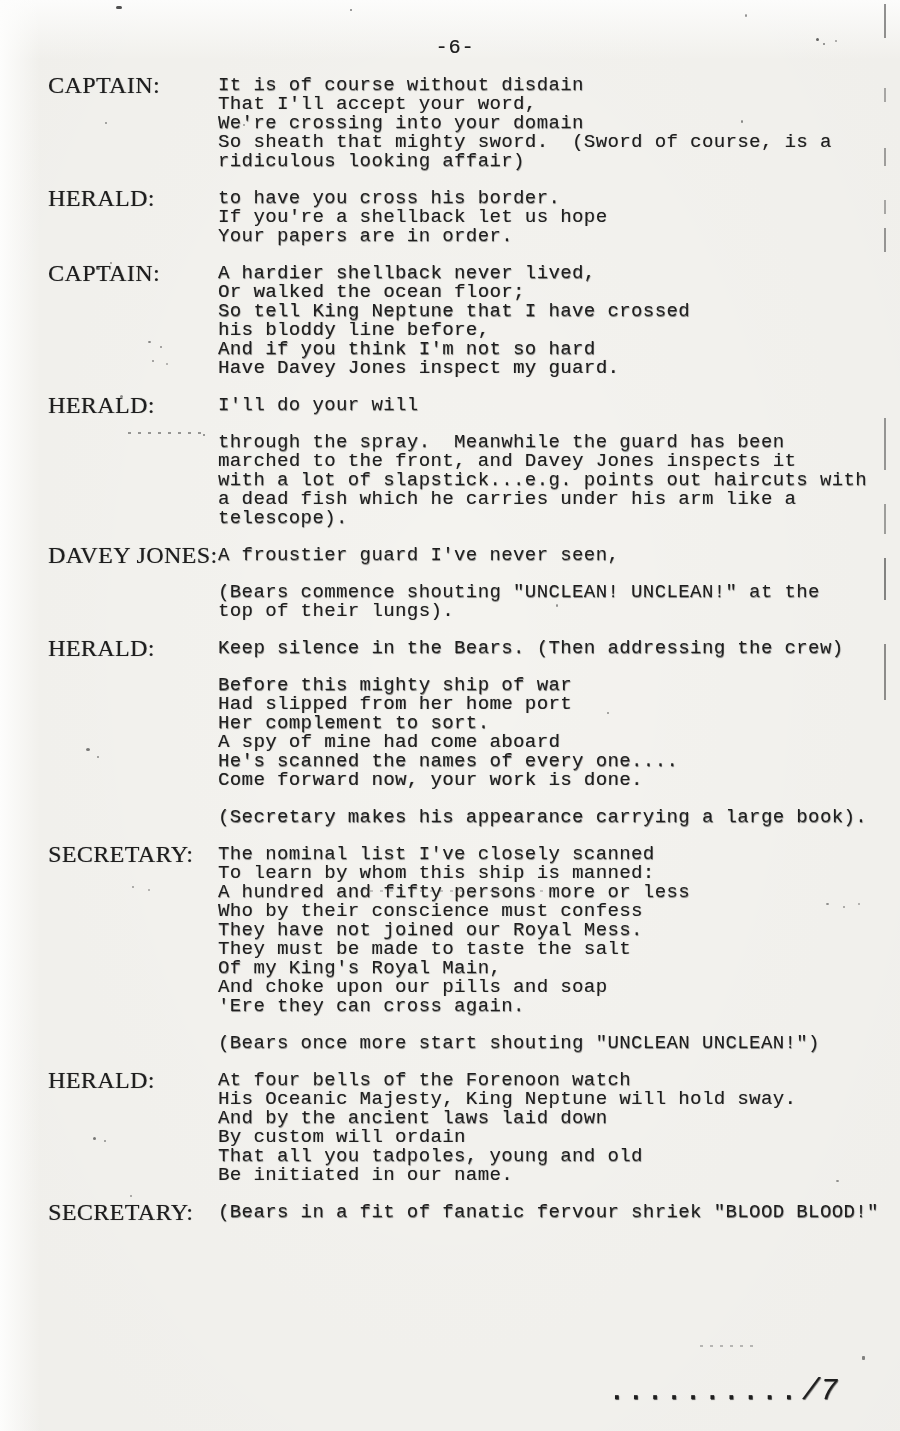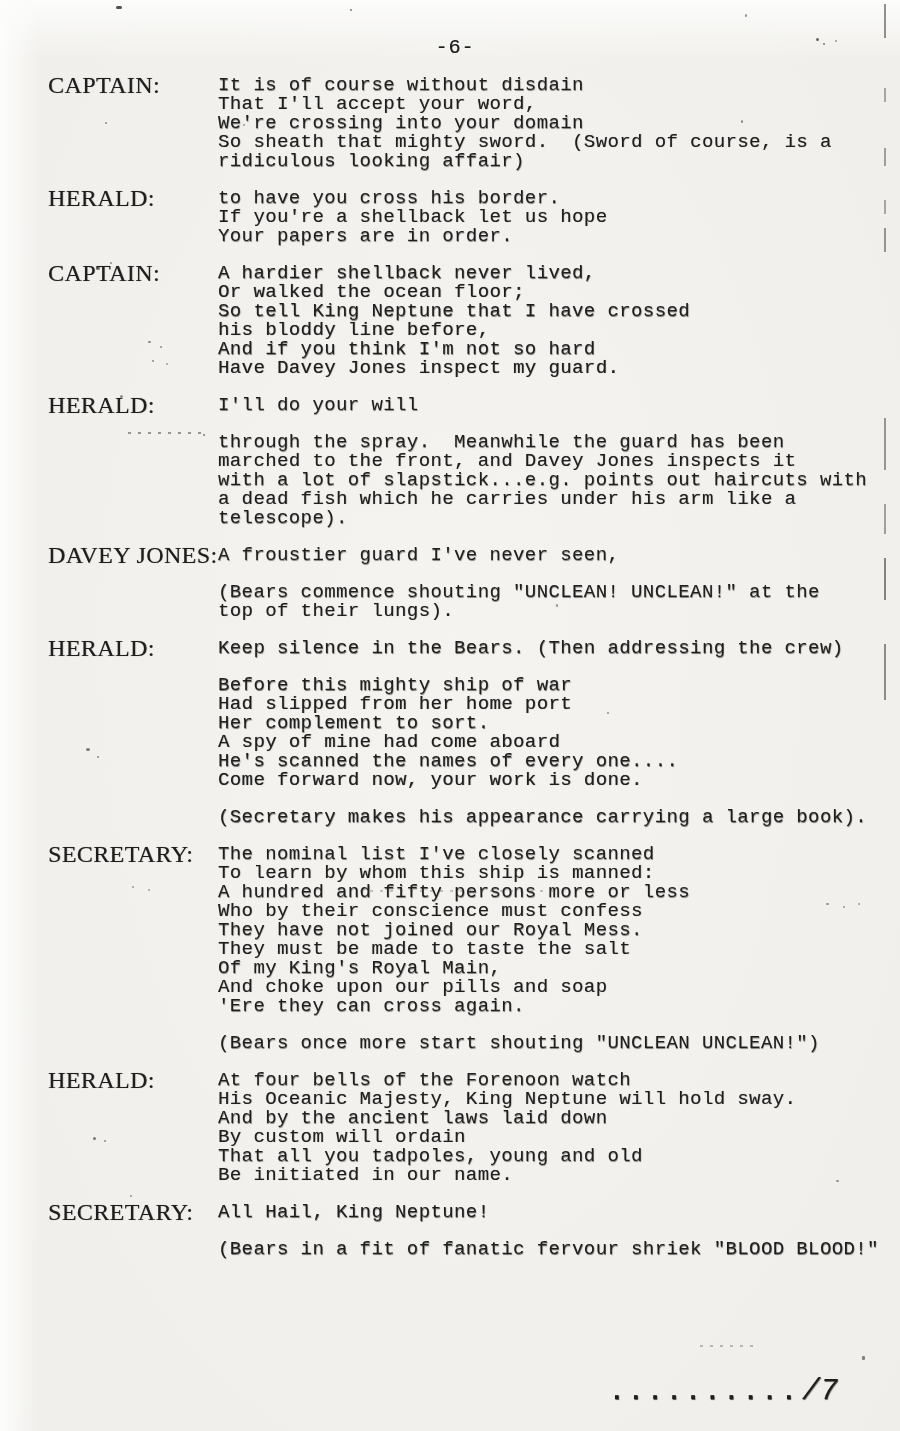--- a/index.html
+++ b/index.html
@@ -194,23 +194,20 @@
             <div class="line">And by the ancient laws laid down</div>
             <div class="line">By custom will ordain</div>
             <div class="line">That all you tadpoles, young and old</div>
             <div class="line">Be initiated in our name.</div>
           </div>
         </div>
       </div>
       <div class="block">
         <div class="speaker">SECRETARY:</div>
         <div class="dialogue">
-          <div class="para">
-            <div class="line">All Hail, King Neptune!</div>
-          </div>
           <div class="para">
             <div class="line">(Bears in a fit of fanatic fervour shriek "BLOOD BLOOD!"</div>
           </div>
         </div>
       </div>
     </div>
 
   <div class="footer">
     <span class="footer-dots">..........</span>
     <span class="footer-ref">/7</span>

